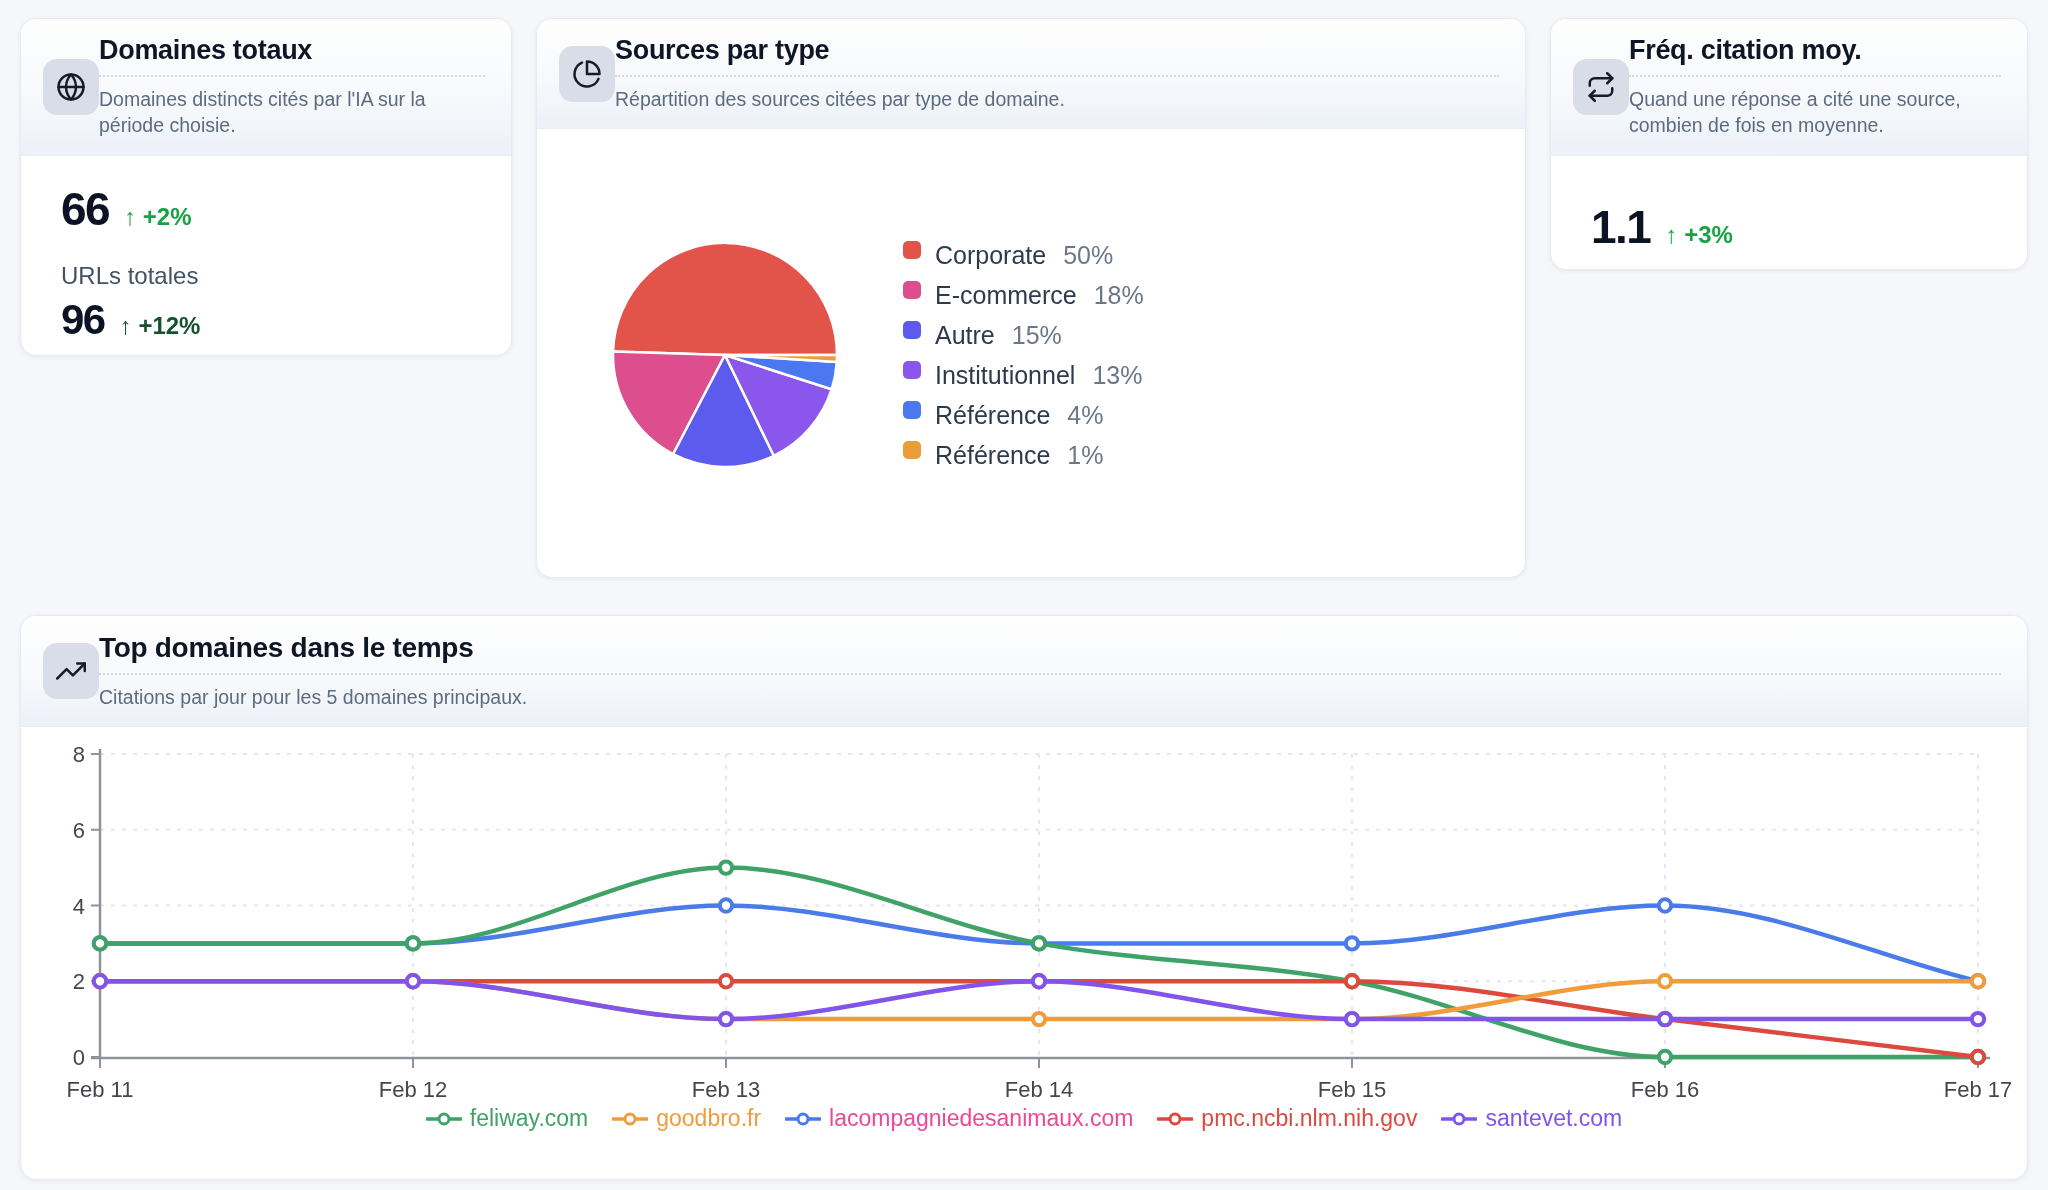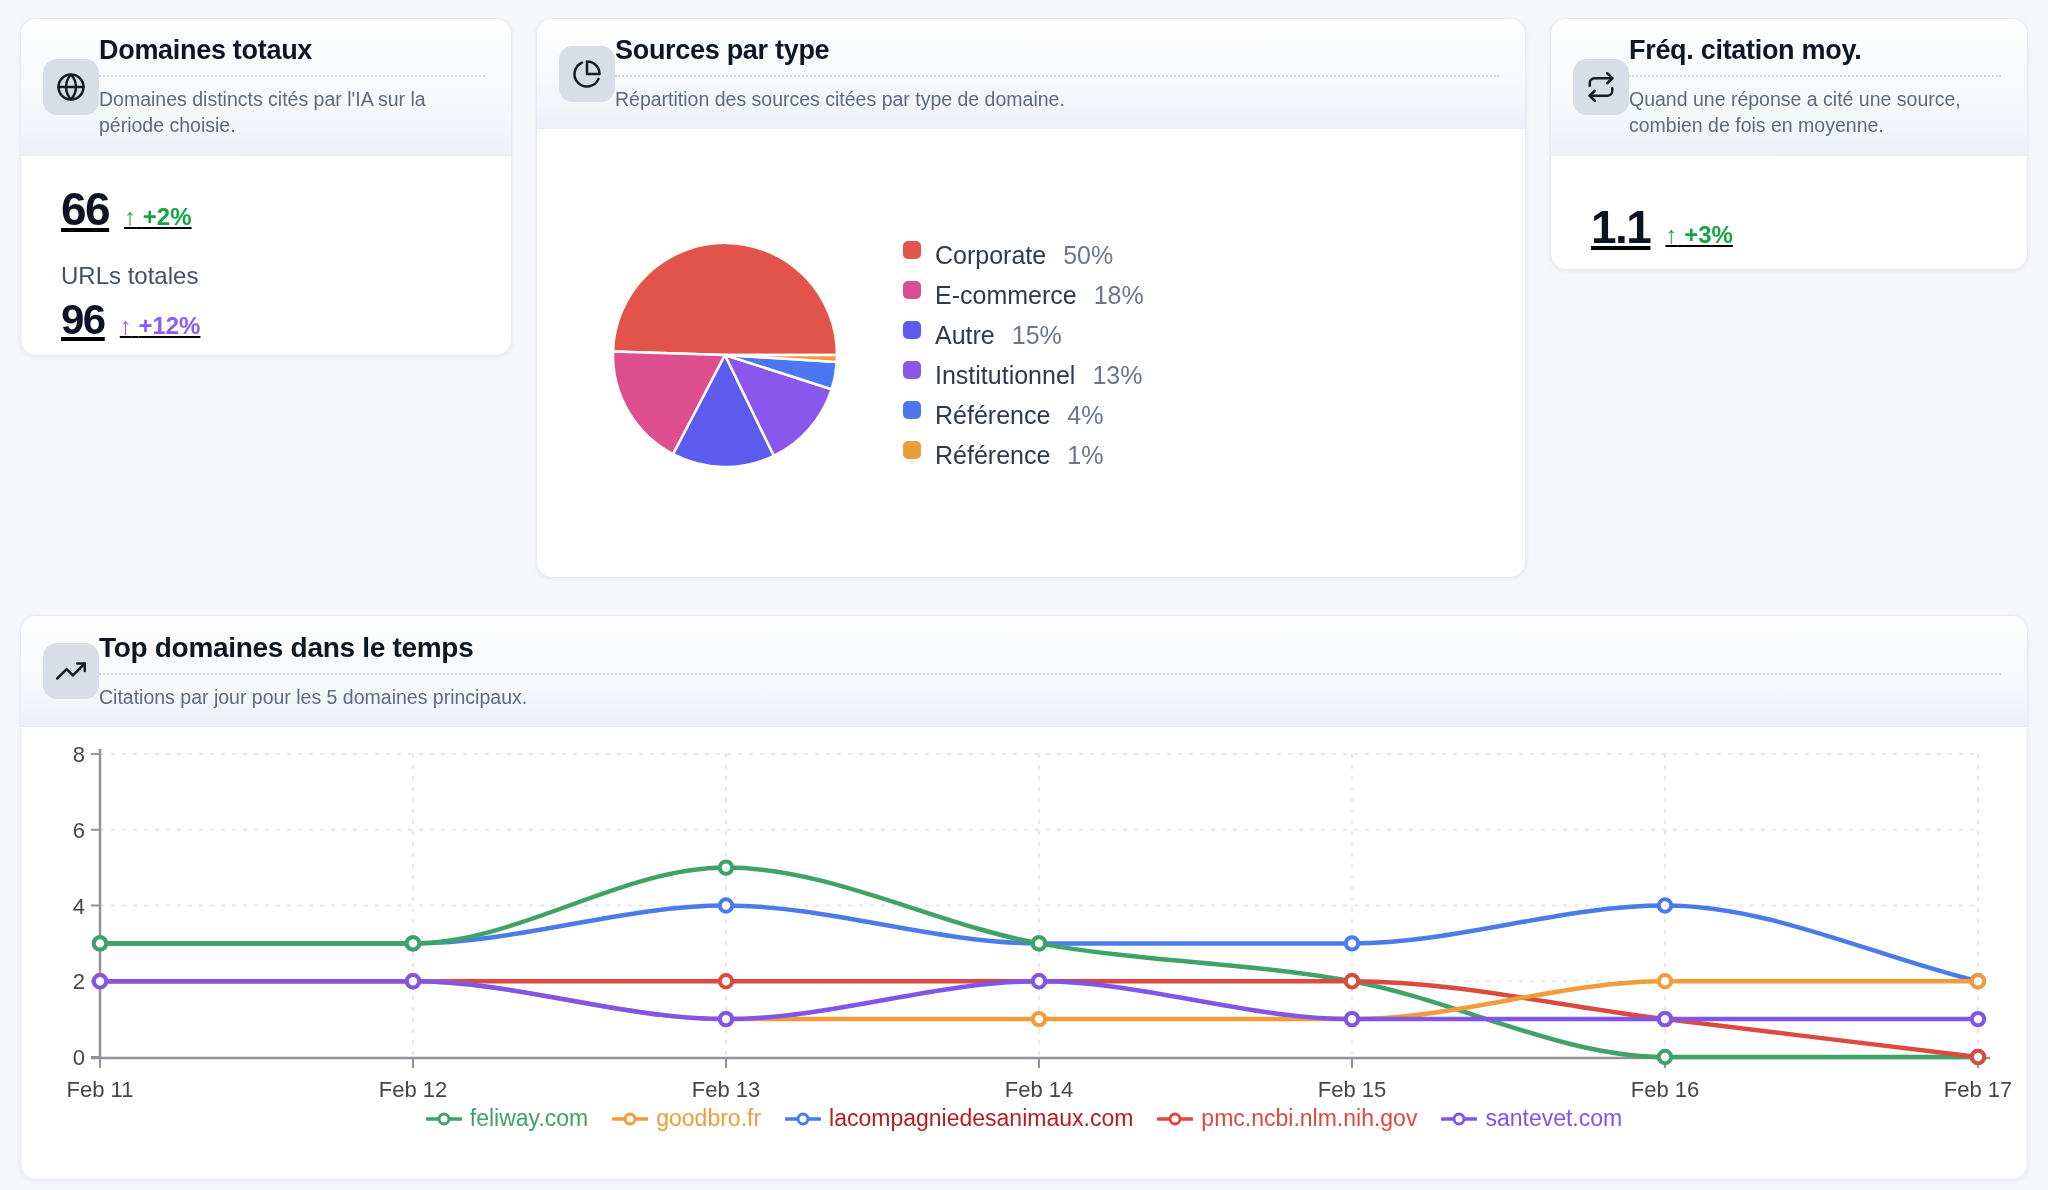--- a/index.html
+++ b/index.html
@@ -41,21 +41,21 @@
   .header-text { flex: 1; min-width: 0; }
   .card-title {
     font-size: 27px; font-weight: 700; color: #0e1525;
     letter-spacing: -0.3px;
     padding-bottom: 9px; margin-bottom: 9px;
     border-bottom: 2px dotted #d3dae4;
   }
   .card-desc { font-size: 19.5px; color: #5d6b80; line-height: 1.35; }
 
   .kpi-body { padding: 26px 26px 0 40px; }
-  .kpi-row { display: flex; align-items: baseline; gap: 15px; text-decoration: underline; }
+  .kpi-row { display: flex; align-items: baseline; gap: 15px; }
   .kpi-value {
     font-size: 46px; font-weight: 700; color: #0b1324; letter-spacing: -1.5px;
   }
   .kpi-delta { font-size: 24px; font-weight: 600; }
   .kpi-sublabel {
     margin-top: 26px; margin-bottom: 6px;
     font-size: 24px; font-weight: 500; color: #41506244;
     color: #445063;
   }
 
@@ -97,21 +97,21 @@
         </div>
       </div>
       <div class="kpi-body">
         <div class="kpi-row">
           <span class="kpi-value">66</span>
           <span class="kpi-delta delta-green" style="color: rgb(23, 163, 69);"><span>↑</span> <span>+2%</span></span>
         </div>
         <div class="kpi-sublabel">URLs totales</div>
         <div class="kpi-row">
           <span class="kpi-value" style="font-size:42px">96</span>
-          <span class="kpi-delta delta-green" style="color: #8b5cf6;"><span>↑</span> <span>+12%</span></span>
+          <span class="kpi-delta delta-green" style="color: #14532d;"><span>↑</span> <span>+12%</span></span>
         </div>
       </div>
     </section>
 
     <section class="card card-pie">
       <div class="card-header">
         <div class="icon-box">
           <svg viewBox="0 0 24 24" fill="none" stroke="currentColor" stroke-width="2" stroke-linecap="round" stroke-linejoin="round">
             <path d="M21.21 15.89A10 10 0 1 1 8 2.83"></path>
             <path d="M22 12A10 10 0 0 0 12 2v10z"></path>
@@ -289,21 +289,21 @@
           </svg>
           <span>feliway.com</span>
         </div>
         <div class="line-legend-item" style="color: rgb(240, 156, 59); align-items: center;">
           <svg width="36" height="16" viewBox="0 0 36 16">
             <line x1="1" y1="8" x2="35" y2="8" stroke="#f09c3b" stroke-width="3.5" stroke-linecap="round"></line>
             <circle cx="18" cy="8" r="5" fill="#ffffff" stroke="#f09c3b" stroke-width="3"></circle>
           </svg>
           <span>goodbro.fr</span>
         </div>
-        <div class="line-legend-item" style="color: #b91c1c; align-items: center;">
+        <div class="line-legend-item" style="color: #ec4899; align-items: center;">
           <svg width="36" height="16" viewBox="0 0 36 16">
             <line x1="1" y1="8" x2="35" y2="8" stroke="#4b7be8" stroke-width="3.5" stroke-linecap="round"></line>
             <circle cx="18" cy="8" r="5" fill="#ffffff" stroke="#4b7be8" stroke-width="3"></circle>
           </svg>
           <span>lacompagniedesanimaux.com</span>
         </div>
         <div class="line-legend-item" style="color: rgb(220, 74, 63);">
           <svg width="36" height="16" viewBox="0 0 36 16">
             <line x1="1" y1="8" x2="35" y2="8" stroke="#dc4a3f" stroke-width="3.5" stroke-linecap="round"></line>
             <circle cx="18" cy="8" r="5" fill="#ffffff" stroke="#dc4a3f" stroke-width="3"></circle>

